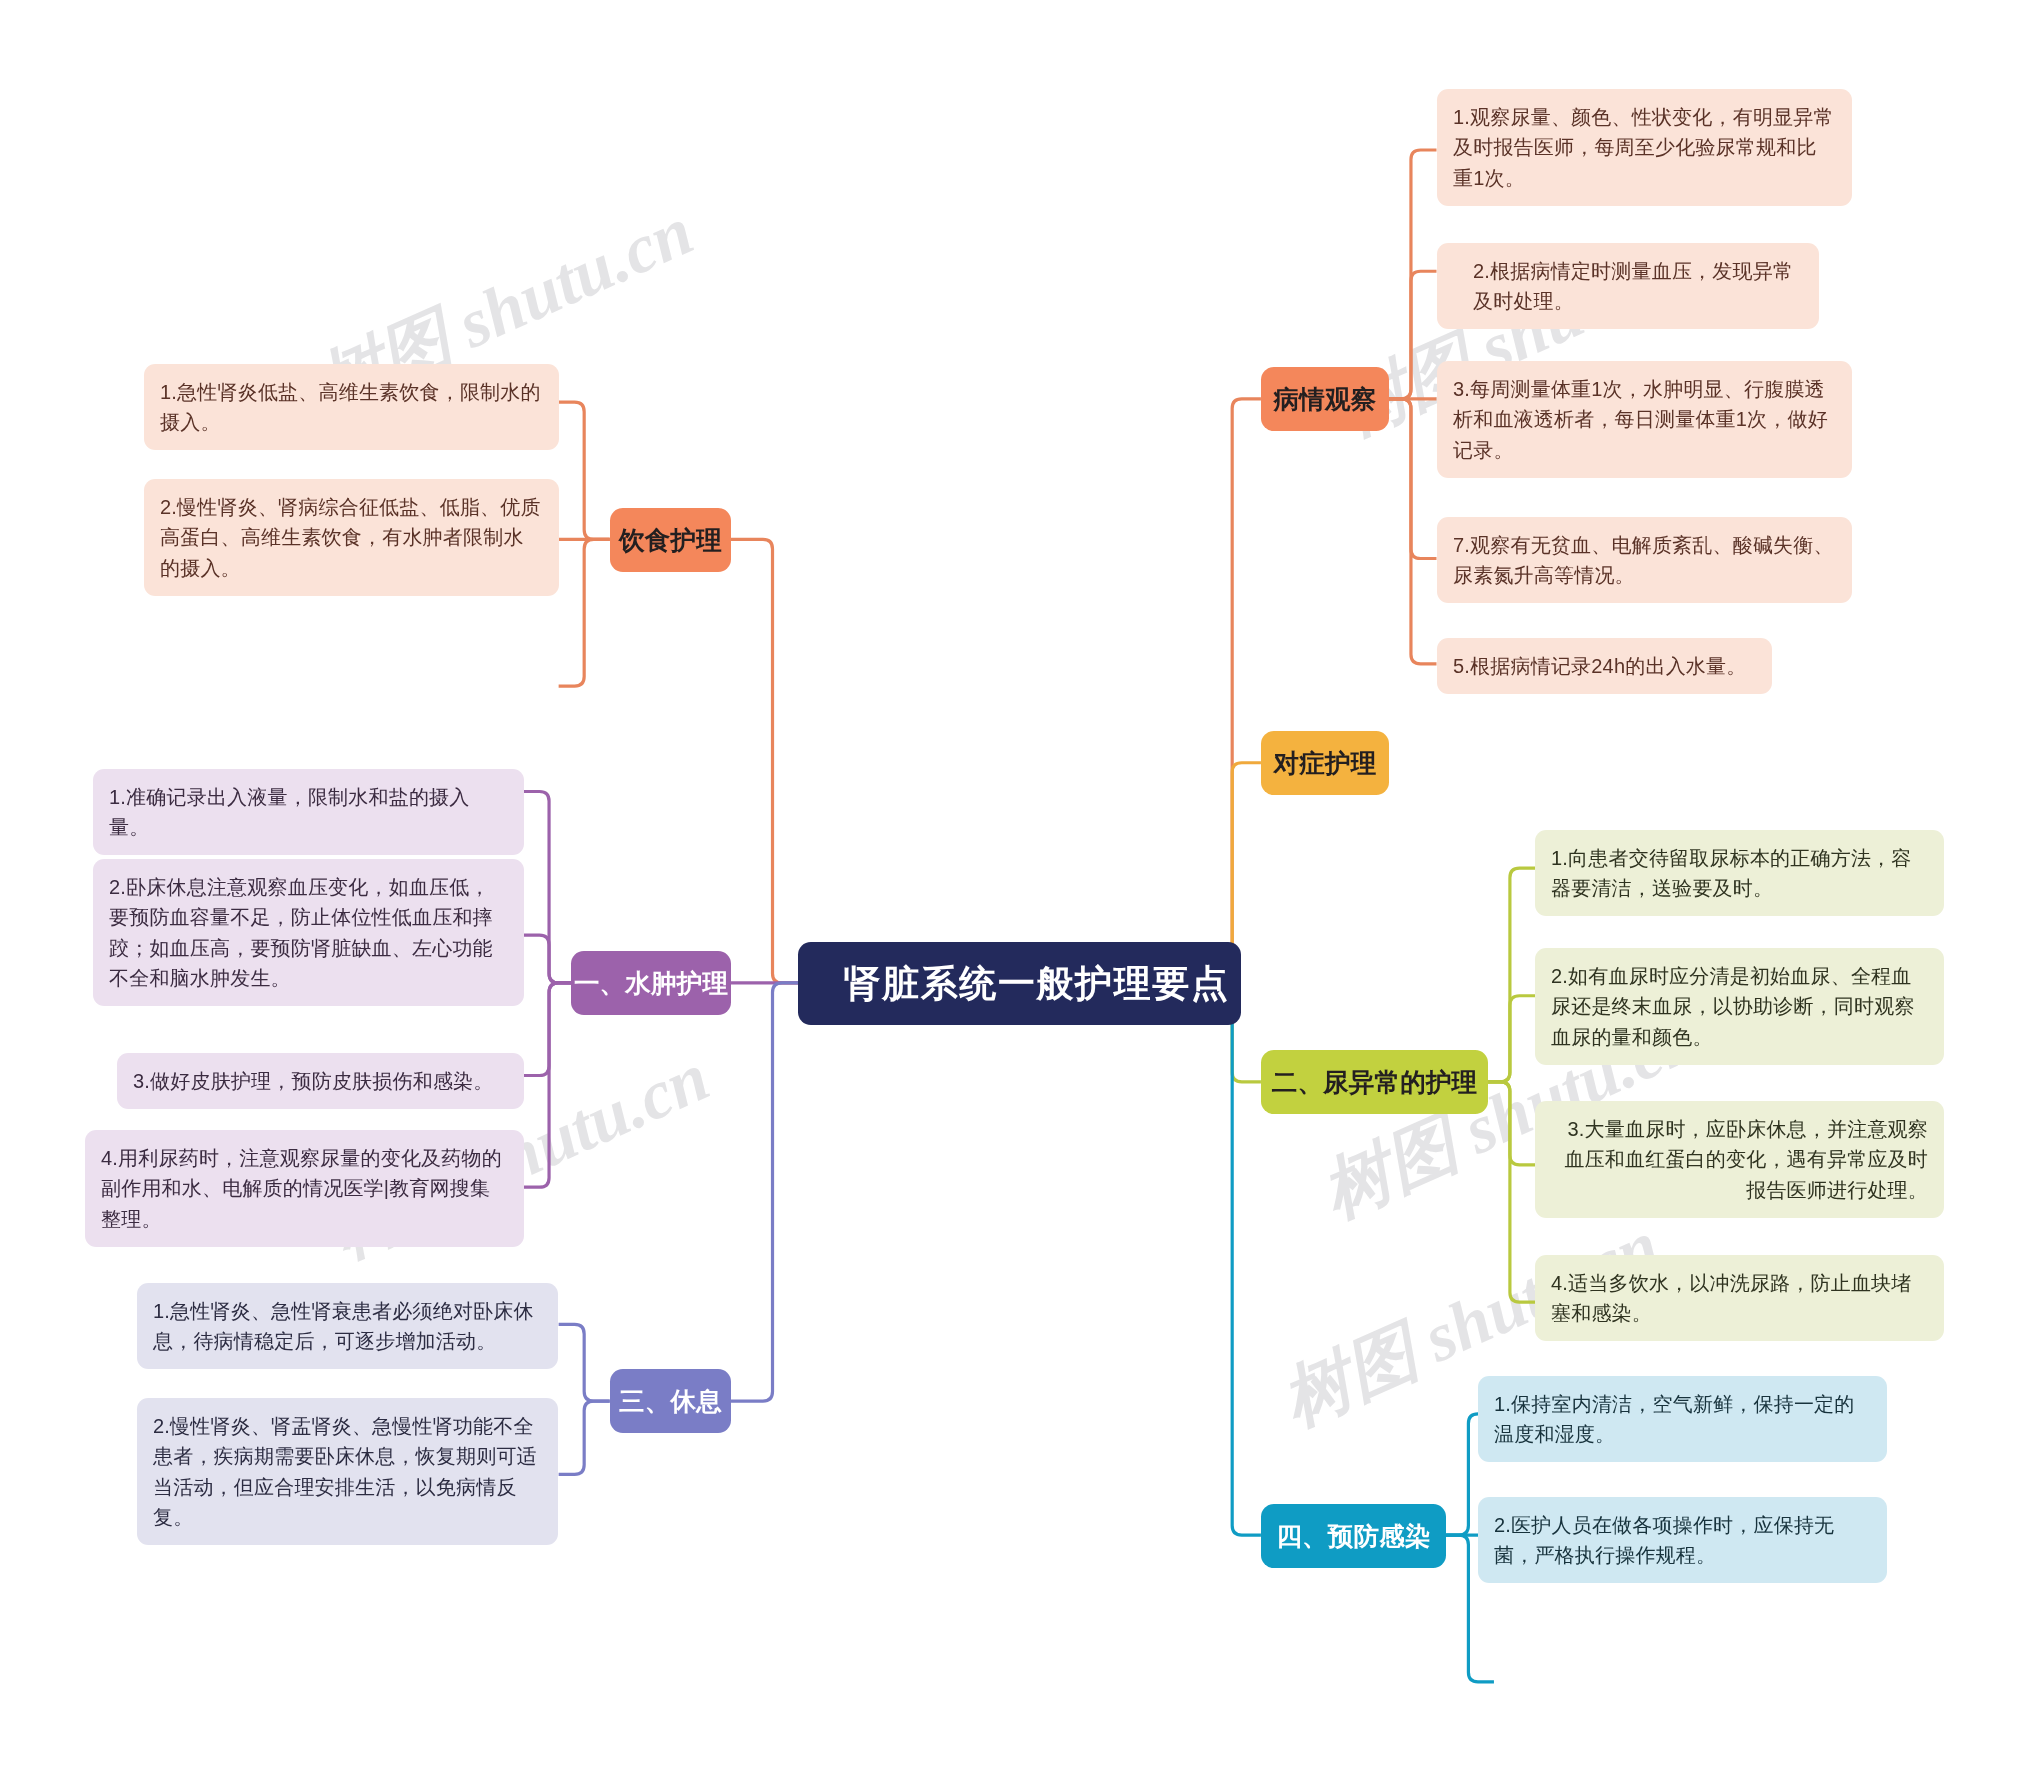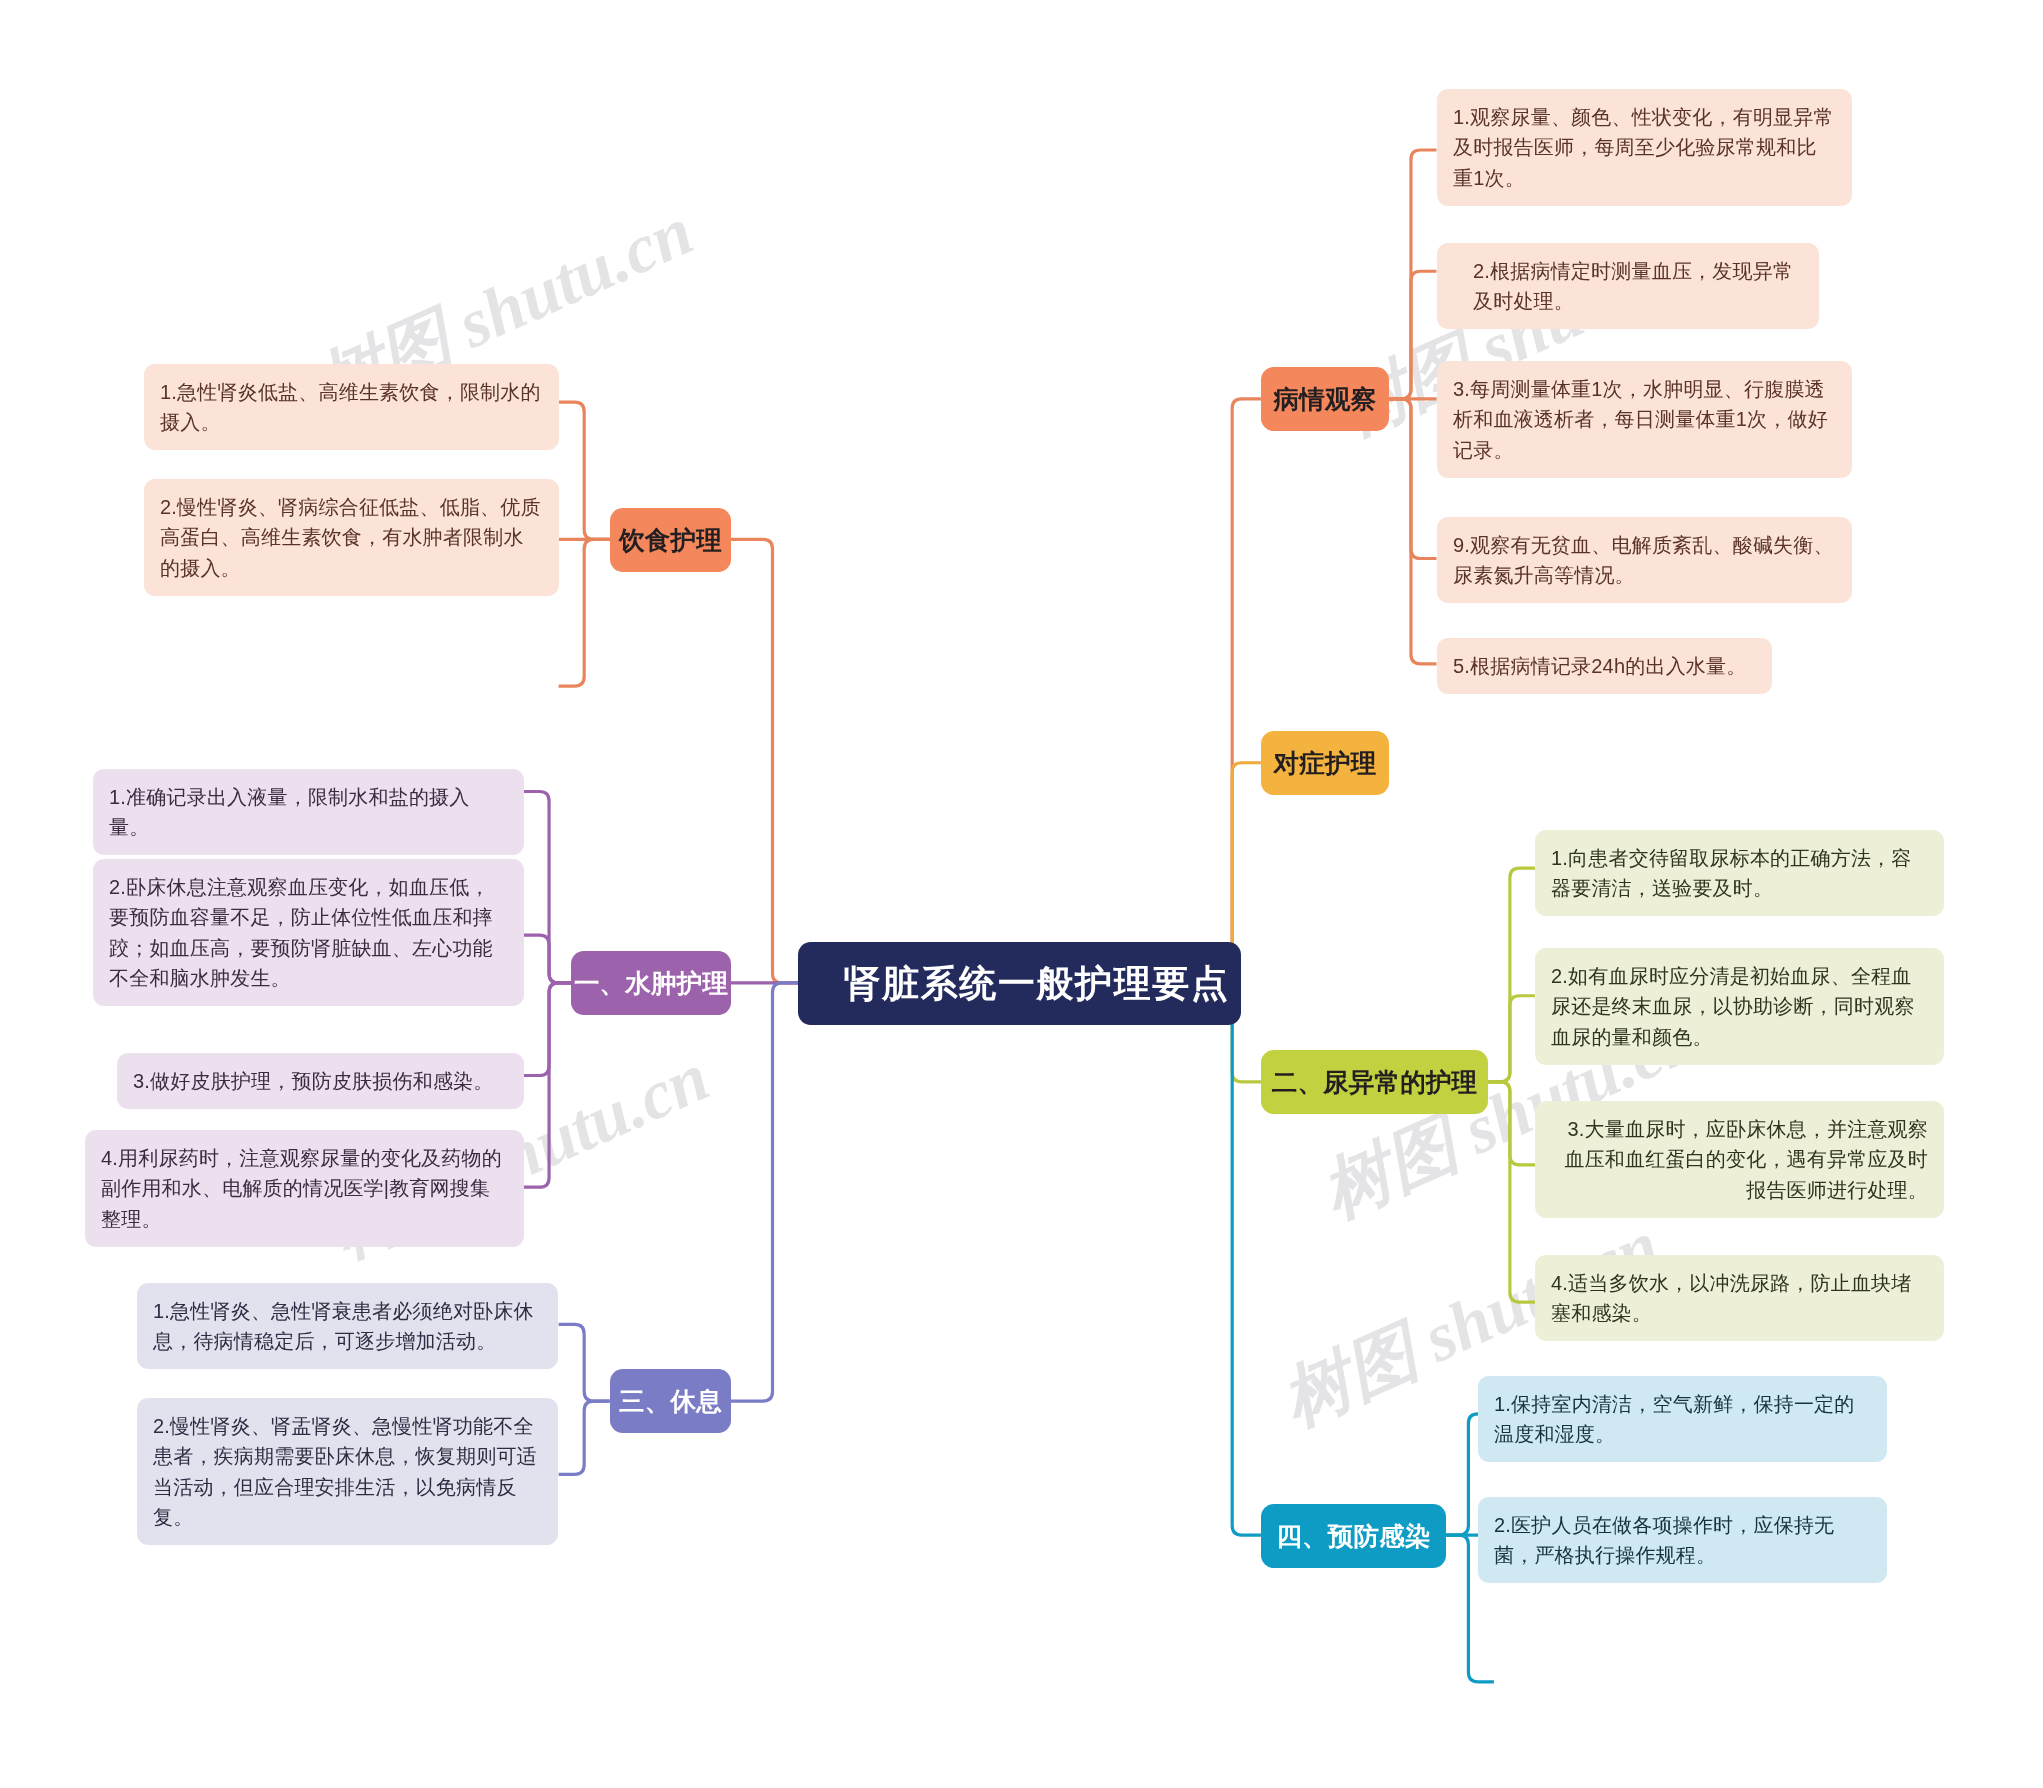--- a/index.html
+++ b/index.html
@@ -138,21 +138,21 @@
   <div class="node leaf warm" style="left:1437px;top:89px;width:415px;">
     <span>1.观察尿量、颜色、性状变化，有明显异常及时报告医师，每周至少化验尿常规和比重1次。</span>
   </div>
   <div class="node leaf warm" style="left:1437px;top:243px;width:382px;padding-left:36px;">
     <span>2.根据病情定时测量血压，发现异常及时处理。</span>
   </div>
   <div class="node leaf warm" style="left:1437px;top:361px;width:415px;">
     <span>3.每周测量体重1次，水肿明显、行腹膜透析和血液透析者，每日测量体重1次，做好记录。</span>
   </div>
   <div class="node leaf warm" style="left:1437px;top:517px;width:415px;">
-    <span>9.观察有无贫血、电解质紊乱、酸碱失衡、尿素氮升高等情况。</span>
+    <span>7.观察有无贫血、电解质紊乱、酸碱失衡、尿素氮升高等情况。</span>
   </div>
   <div class="node leaf warm" style="left:1437px;top:638px;width:335px;">
     <span>5.根据病情记录24h的出入水量。</span>
   </div>
 
   <div class="node branch b-amber" style="left:1261px;top:731px;width:128px;height:64px;">
     <span>对症护理</span>
   </div>
 
   <div class="node branch b-olive" style="left:1261px;top:1050px;width:227px;height:64px;">

